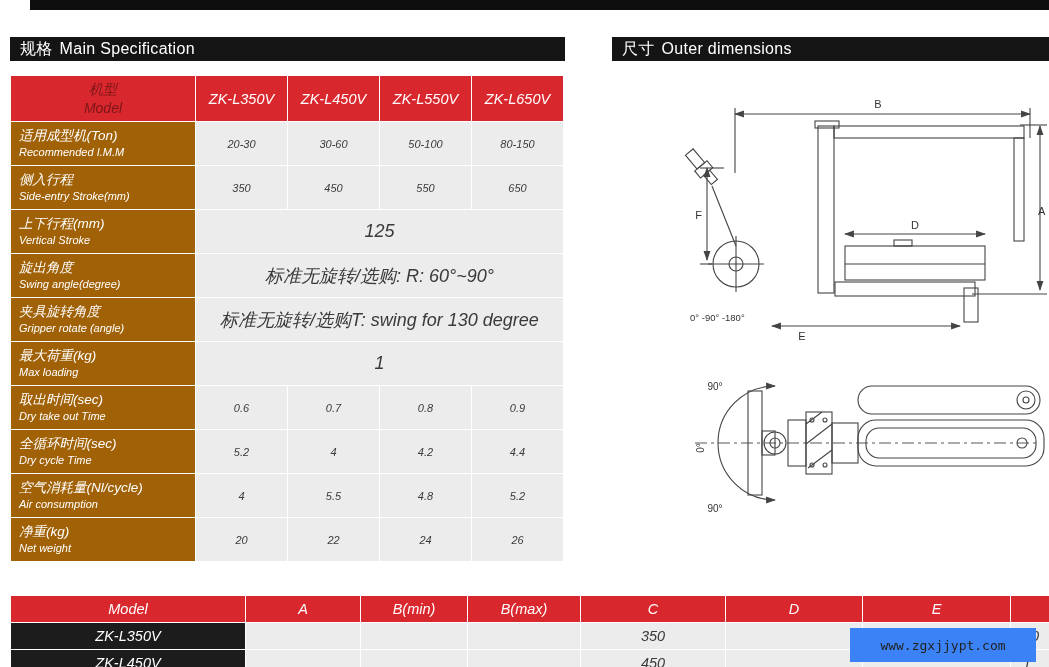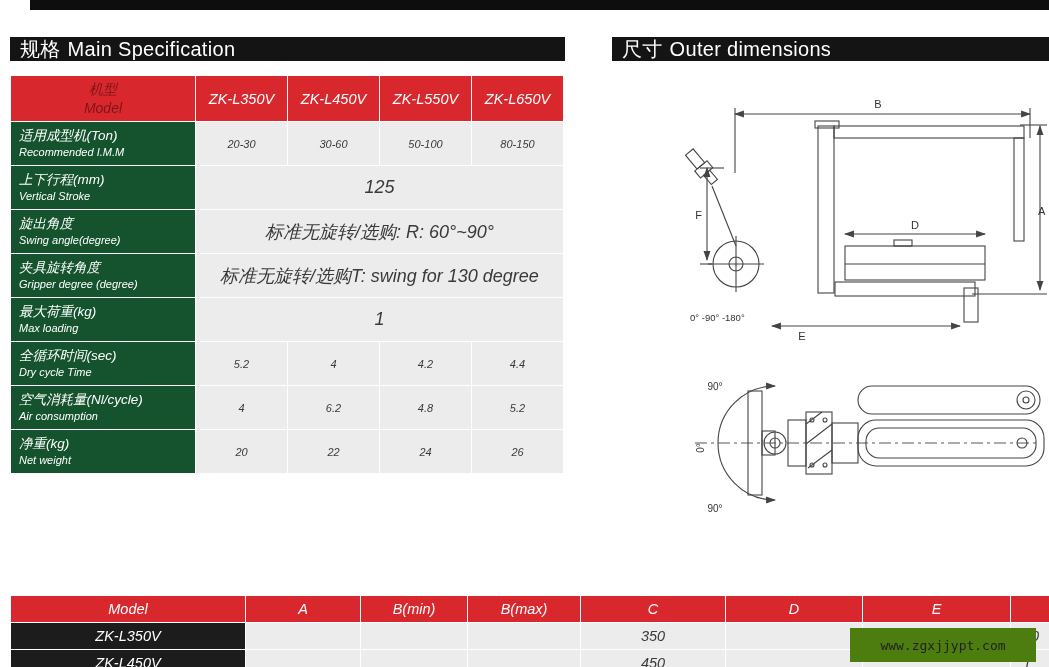--- a/index.html
+++ b/index.html
@@ -7,35 +7,35 @@
   body {
     font-family:"Liberation Sans","DejaVu Sans",sans-serif;
     background:#ffffff; position:relative; overflow:hidden; color:#333;
   }
   .page { position:absolute; inset:0; overflow:hidden; background:#fff; }
 
   .top-strip { position:absolute; left:30px; top:0; right:0; height:10px; background:#0e0e0e; }
 
   .section-header {
     position:absolute; height:24px; background:#141414; color:#fff;
-    font-size:20px; line-height:24px; padding-left:10px; letter-spacing:.3px;
+    font-size:16px; line-height:24px; padding-left:10px; letter-spacing:.3px;
   }
   .spec-header { left:10px; top:37px; width:555px; }
   .dims-header { left:612px; top:37px; width:437px; }
   .section-header .en { margin-left:7px; }
 
   
   table { border-collapse:collapse; table-layout:fixed;font-style:italic; }
   .spec-table { position:absolute; left:10px; top:75px; width:553px; }
   .spec-table th, .spec-table td { border:1px solid #ffffff; overflow:hidden; }
   .spec-table thead th { background:#d9272e; height:46px; font-weight:normal; text-align:center; }
   .model-th { color:#7c1618; font-size:14px; line-height:1.3; }
   .model-name { color:#ffffff; font-size:14.5px; }
   .label-cell {
-    background:#14532d; color:#fff; text-align:left; padding:3px 6px 3px 8px;
+    background:#a16207; color:#fff; text-align:left; padding:3px 6px 3px 8px;
     height:44px; font-weight:normal; line-height:1.35;
   }
   .label-cell .zh { display:block; font-size:13.5px; }
   .label-cell .en { display:block; font-size:11px; }
   .model-th .zh, .model-th .en { display:block; }
   .value-cell { background:#ececec; color:#3a3a3a; text-align:center; font-size:11px; height:44px; }
   .merged { font-size:18px; }
 
   
   .bottom-table { position:absolute; left:10px; top:595px; width:1070px; }
@@ -48,21 +48,21 @@
   .bottom-table td.model-cell { background:#1c1c1c; color:#ffffff; }
   .bottom-table td.last-col, .bottom-table th.last-col { text-align:left; padding-left:12px; }
 
   
   .diagrams { position:absolute; left:612px; top:68px; width:437px; height:500px; }
   .diagrams svg text { fill:#333; font-family:"Liberation Sans","DejaVu Sans",sans-serif; }
 
   
   .watermark {
     position:absolute; left:850px; top:628px; width:186px; height:34px;
-    background:#4d7c0f; z-index:6; display:flex; align-items:center; justify-content:center;
+    background:#3b82f6; z-index:6; display:flex; align-items:center; justify-content:center;
     font-family:"DejaVu Sans Mono","Liberation Mono",monospace; font-size:13px; color:#222;
   }
 </style>
 </head>
 <body>
 
 <div class="page">
 
   <div class="top-strip"></div>
 
@@ -96,63 +96,83 @@
           <span class="zh">适用成型机(Ton)</span>
           <span class="en">Recommended I.M.M</span>
         </td>
         <td class="value-cell">20-30</td>
         <td class="value-cell">30-60</td>
         <td class="value-cell">50-100</td>
         <td class="value-cell">80-150</td>
       </tr>
       <tr>
         <td class="label-cell">
+          <span class="zh">侧入行程</span>
+          <span class="en">Side-entry Stroke(mm)</span>
+        </td>
+        <td class="value-cell">350</td>
+        <td class="value-cell">450</td>
+        <td class="value-cell">550</td>
+        <td class="value-cell">650</td>
+      </tr>
+      <tr>
+        <td class="label-cell">
           <span class="zh">上下行程(mm)</span>
           <span class="en">Vertical Stroke</span>
         </td>
         <td class="value-cell merged" colspan="4">125</td>
       </tr>
       <tr>
         <td class="label-cell">
           <span class="zh">旋出角度</span>
           <span class="en">Swing angle(degree)</span>
         </td>
         <td class="value-cell merged" colspan="4">标准无旋转/选购: R: 60°~90°</td>
       </tr>
       <tr>
         <td class="label-cell">
           <span class="zh">夹具旋转角度</span>
-          <span class="en">Gripper degree (degree)</span>
+          <span class="en">Gripper rotate (angle)</span>
         </td>
         <td class="value-cell merged" colspan="4">标准无旋转/选购T: swing for 130 degree</td>
       </tr>
       <tr>
         <td class="label-cell">
           <span class="zh">最大荷重(kg)</span>
           <span class="en">Max loading</span>
         </td>
         <td class="value-cell merged" colspan="4">1</td>
+      </tr>
+      <tr>
+        <td class="label-cell">
+          <span class="zh">取出时间(sec)</span>
+          <span class="en">Dry take out Time</span>
+        </td>
+        <td class="value-cell">0.6</td>
+        <td class="value-cell">0.7</td>
+        <td class="value-cell">0.8</td>
+        <td class="value-cell">0.9</td>
       </tr>
       <tr>
         <td class="label-cell">
           <span class="zh">全循环时间(sec)</span>
           <span class="en">Dry cycle Time</span>
         </td>
         <td class="value-cell">5.2</td>
         <td class="value-cell">4</td>
         <td class="value-cell">4.2</td>
         <td class="value-cell">4.4</td>
       </tr>
       <tr>
         <td class="label-cell">
           <span class="zh">空气消耗量(Nl/cycle)</span>
           <span class="en">Air consumption</span>
         </td>
         <td class="value-cell">4</td>
-        <td class="value-cell">6.2</td>
+        <td class="value-cell">5.5</td>
         <td class="value-cell">4.8</td>
         <td class="value-cell">5.2</td>
       </tr>
       <tr>
         <td class="label-cell">
           <span class="zh">净重(kg)</span>
           <span class="en">Net weight</span>
         </td>
         <td class="value-cell">20</td>
         <td class="value-cell">22</td>

